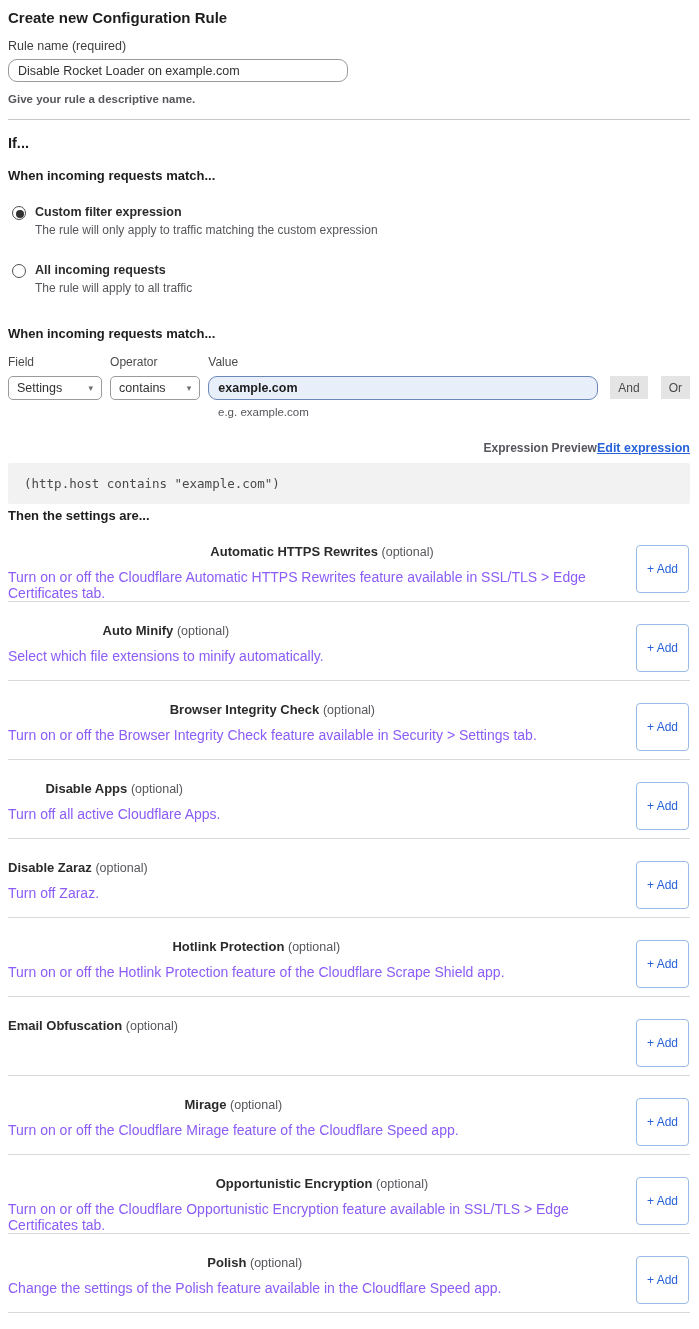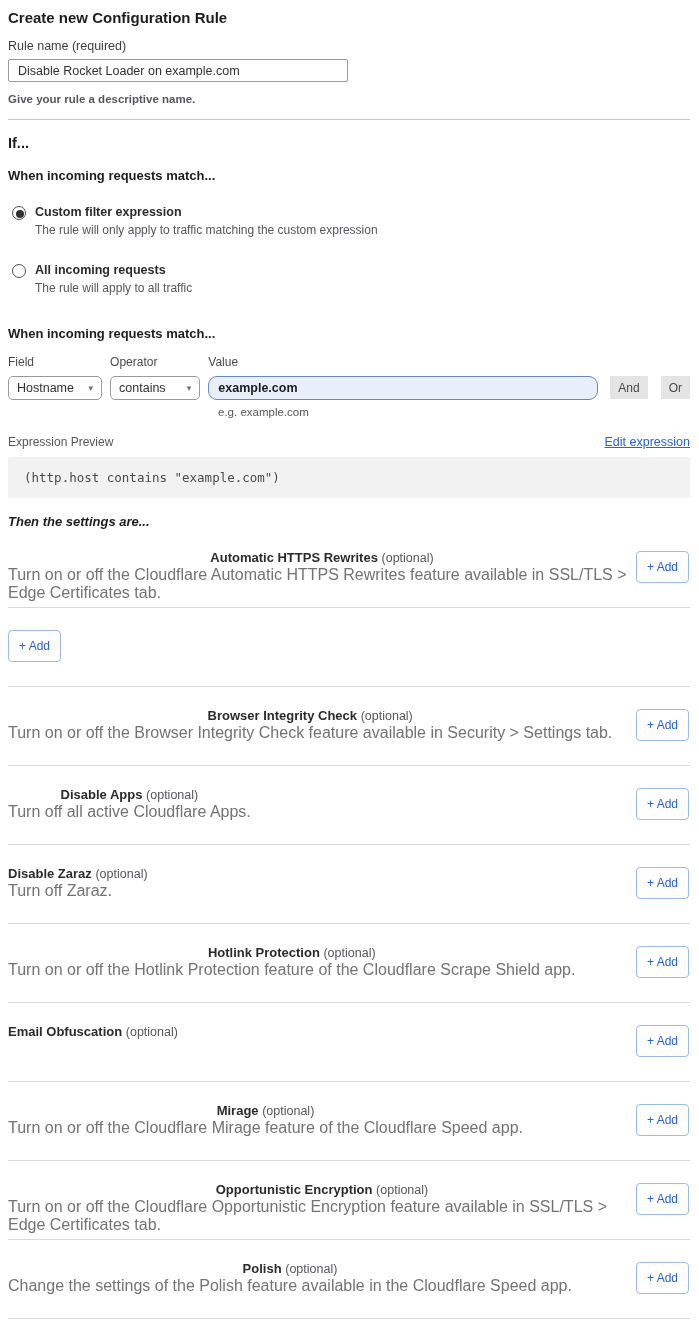--- a/index.html
+++ b/index.html
@@ -14,21 +14,21 @@
 
   .page-title { font-size: 15px; font-weight: 700; margin: 0; color: #1d1d1d; }
 
   .field-label { font-size: 12.5px; color: #3f3f3f; }
   .helper-text { font-size: 11.5px; color: #56565c; }
 
   .rule-name-block { margin-top: 13px; }
   .rule-name-input {
     display: block; margin-top: 6px;
     width: 340px; height: 23px;
-    border: 1px solid #9a9a9a; border-radius: 2px;
+    border: 1px solid #9a9a9a; border-radius: 9px;
     padding: 0 9px; font-size: 12.5px; color: #313131;
     font-family: "Liberation Sans", sans-serif; background: #fff;
     outline: none;
   }
   .rule-name-block .helper-text { margin-top: 11px; font-weight: bold; }
 
   .divider { border: none; border-top: 1px solid #c9c9c9; margin: 14px 0 0 0; }
 
   .if-heading { font-size: 14.5px; font-weight: 700; margin: 15px 0 0 0; color: #1d1d1d; }
   .sub-heading { font-size: 13px; font-weight: 700; margin: 17px 0 0 0; color: #1d1d1d; }
@@ -69,44 +69,44 @@
   }
   .andor-btn {
     height: 23px; margin-left: 12px; margin-bottom: 1px;
     background: #e4e4e4; border: none; border-radius: 0;
     font-size: 12px; color: #4a4a4a; padding: 0 8px; cursor: pointer;
     font-family: "Liberation Sans", sans-serif;
   }
   .andor-btn.or { margin-left: 13px; }
   .value-helper { margin: 6px 0 0 210px; }
 
-  .expr-row { display: flex; justify-content: space-between; align-items: flex-end; margin-top: 17px; }
+  .expr-row { display: flex; justify-content: flex-end; align-items: flex-end; margin-top: 23px; font-weight: bold; }
   .expr-label { font-size: 12px; color: #56565c; }
   .expr-edit-link { font-size: 12.5px; color: #2762d9; text-decoration: underline; cursor: pointer; }
   .expr-code {
     margin-top: 8px; background: #f2f2f2; border-radius: 2px;
     padding: 13px 16px; font-family: "DejaVu Sans Mono", "Liberation Mono", monospace;
     font-size: 12.5px; color: #4a4a4a; white-space: pre;
   }
 
-  .then-heading { margin-top: 16px; font-style: italic; }
+  .then-heading { margin-top: 4px; }
 
   .setting-row {
     display: flex; justify-content: space-between; align-items: flex-start;
     padding: 21px 0 0 0; height: 79px;
     border-bottom: 1px solid #d9d9d9;
   }
   .setting-texts { }
   .setting-title { font-size: 13px; font-weight: 700; color: #2b2b2b; text-align: center; }
   .setting-optional { font-weight: 400; color: #56565c; font-size: 12.5px; }
-  .setting-desc { font-size: 16px; color: #737373; margin-top: 1px; }
+  .setting-desc { font-size: 14px; color: #8b5cf6; margin-top: 10px; }
   .add-btn {
     flex: 0 0 auto; margin-top: 1px; margin-right: 1px;
     background: #fff; border: 1px solid #9abce8; border-radius: 4px;
-    color: #2762d9; font-size: 12px; padding: 8px 10px; cursor: pointer;
+    color: #2762d9; font-size: 12px; padding: 16px 10px; cursor: pointer;
     font-family: "Liberation Sans", sans-serif;
   }
 
   .rocket-row { border-bottom: none; height: auto; padding-bottom: 0; }
 </style>
 </head>
 <body>
 
 <div class="page">
 
@@ -138,21 +138,21 @@
       <div class="radio-desc">The rule will apply to all traffic</div>
     </span>
   </div>
 
   <h3 class="sub-heading filter-heading">When incoming requests match...</h3>
 
   <div class="filter-row">
     <div class="filter-col col-field">
       <span class="col-label">Field</span>
       <div class="select-box">
-        <span>Hostname</span>
+        <span>Settings</span>
         <span class="select-caret">▾</span>
       </div>
     </div>
     <div class="filter-col col-operator">
       <span class="col-label">Operator</span>
       <div class="select-box">
         <span>contains</span>
         <span class="select-caret">▾</span>
       </div>
     </div>
@@ -175,20 +175,24 @@
 
   <div class="setting-row">
     <div class="setting-texts">
       <div class="setting-title"><span>Automatic HTTPS Rewrites</span> <span class="setting-optional">(optional)</span></div>
       <div class="setting-desc">Turn on or off the Cloudflare Automatic HTTPS Rewrites feature available in SSL/TLS &gt; Edge Certificates tab.</div>
     </div>
     <button class="add-btn">+ Add</button>
   </div>
 
   <div class="setting-row">
+    <div class="setting-texts">
+      <div class="setting-title"><span>Auto Minify</span> <span class="setting-optional">(optional)</span></div>
+      <div class="setting-desc">Select which file extensions to minify automatically.</div>
+    </div>
     <button class="add-btn">+ Add</button>
   </div>
 
   <div class="setting-row">
     <div class="setting-texts">
       <div class="setting-title"><span>Browser Integrity Check</span> <span class="setting-optional">(optional)</span></div>
       <div class="setting-desc">Turn on or off the Browser Integrity Check feature available in Security &gt; Settings tab.</div>
     </div>
     <button class="add-btn">+ Add</button>
   </div>

